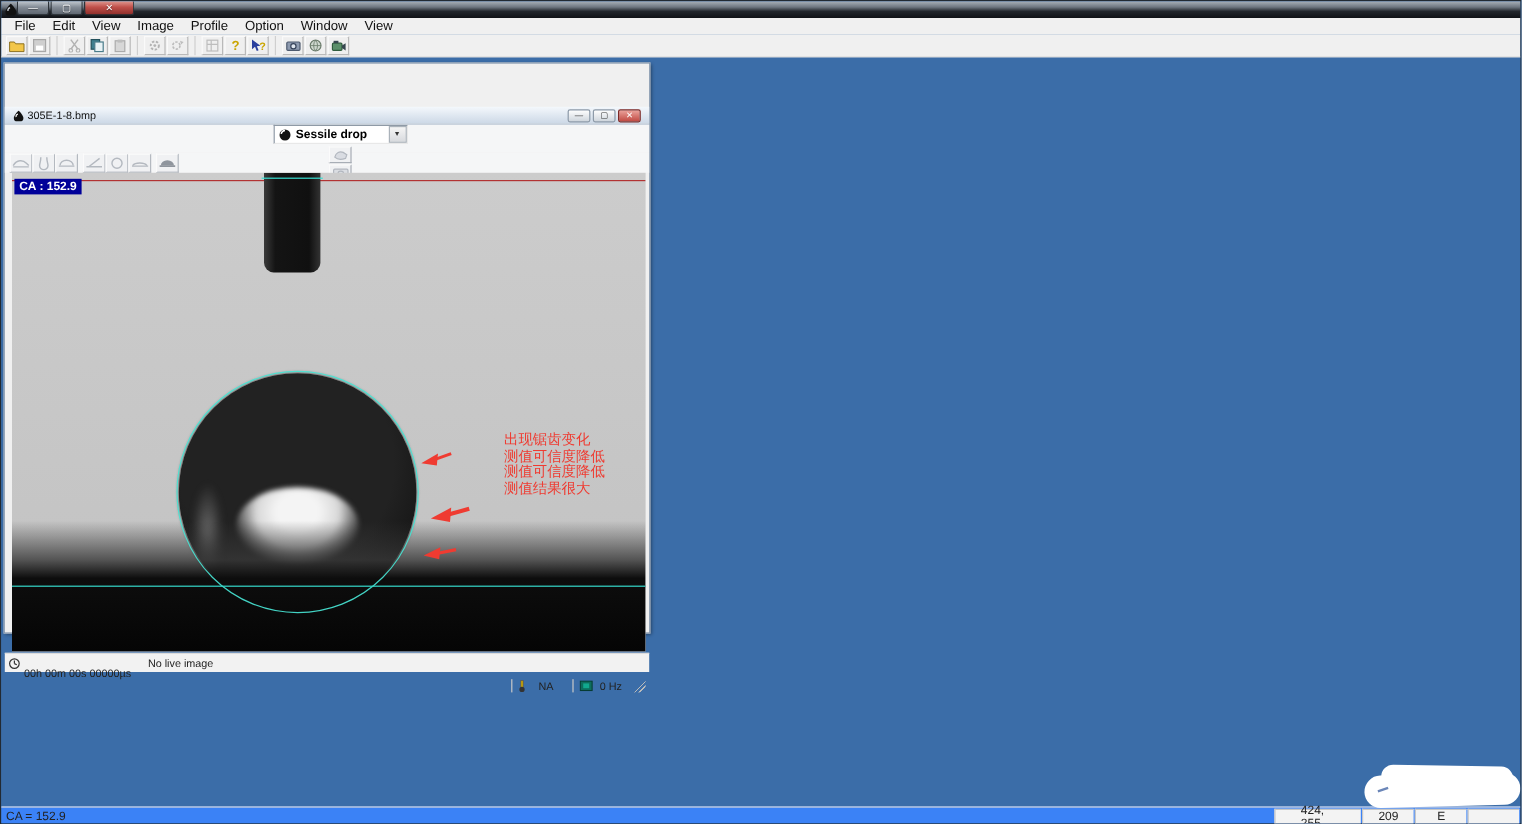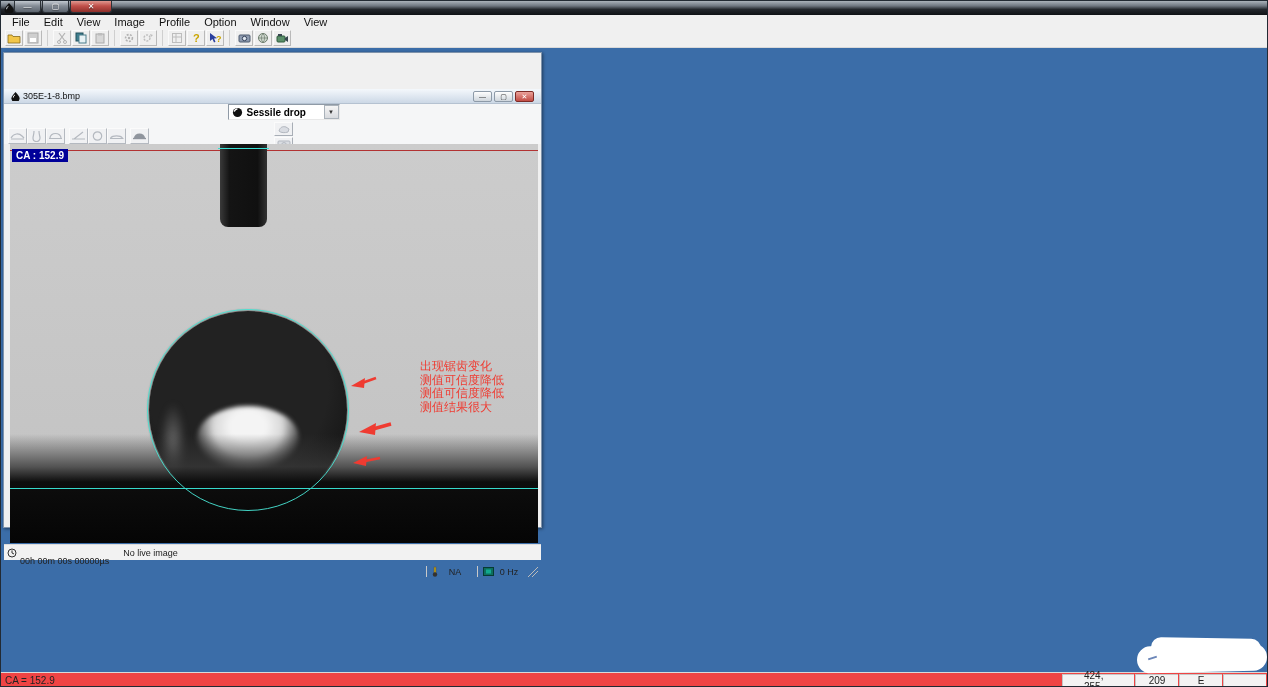--- a/index.html
+++ b/index.html
@@ -96,21 +96,21 @@
 
   
   .scribble { position:absolute; left:1136px; top:597px; width:130px; height:27px; background:#fff;
     border-radius:14px; transform:rotate(-1.5deg); z-index:5; }
   .scribble-b { position:absolute; left:1150px; top:590px; width:110px; height:20px; background:#fff;
     border-radius:10px; transform:rotate(1deg); z-index:5; }
   .scribble-mark { position:absolute; left:1147px; top:609px; width:9px; height:2px; background:#6b86b8;
     transform:rotate(-18deg); z-index:6; }
 
   
-  .statusbar { position:absolute; left:0; top:671px; width:100%; height:16px; background:#ef4444;
+  .statusbar { position:absolute; left:0; top:671px; width:100%; height:16px; background:#3b82f6;
     border-top:1px solid #d9d9d9; display:flex; align-items:center; font-size:10px; color:#222; }
   .sb-left { padding-left:4px; flex:1; }
   .sb-cell { height:13px; display:flex; align-items:center; justify-content:center; padding:0 21px;
     border-left:1px solid #c6c6c6; border-top:1px solid #c6c6c6; border-bottom:1px solid #fff; margin-right:1px;
     background:#f3f3f3; }
 </style>
 </head>
 <body>
 
 <div class="screen">

